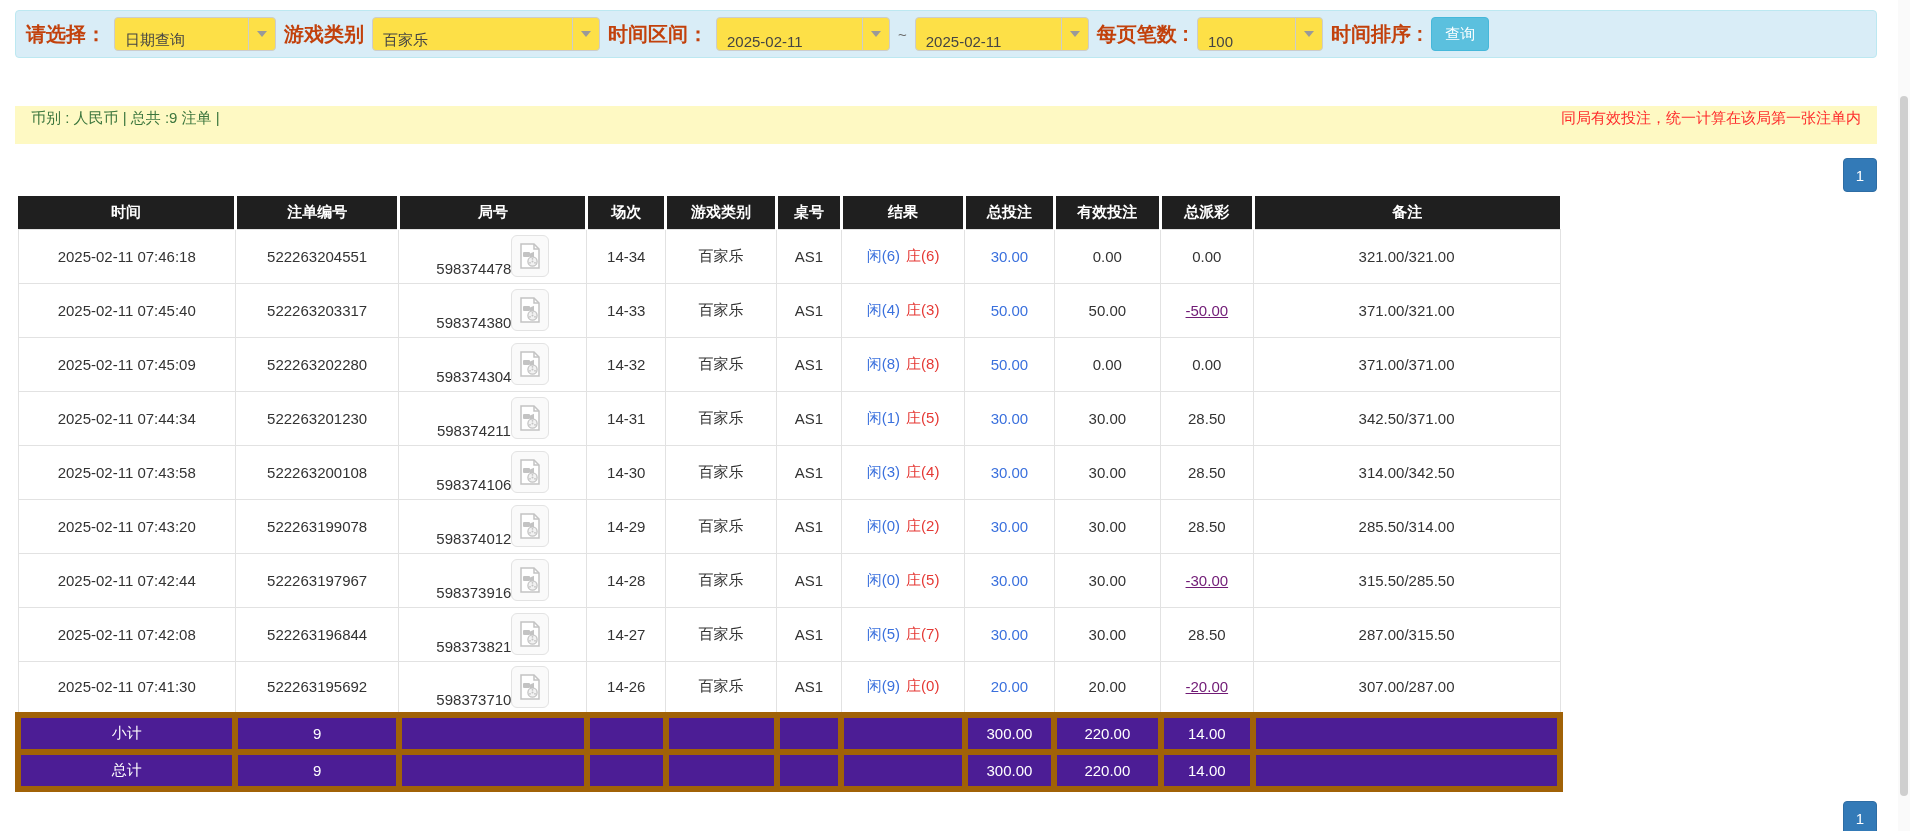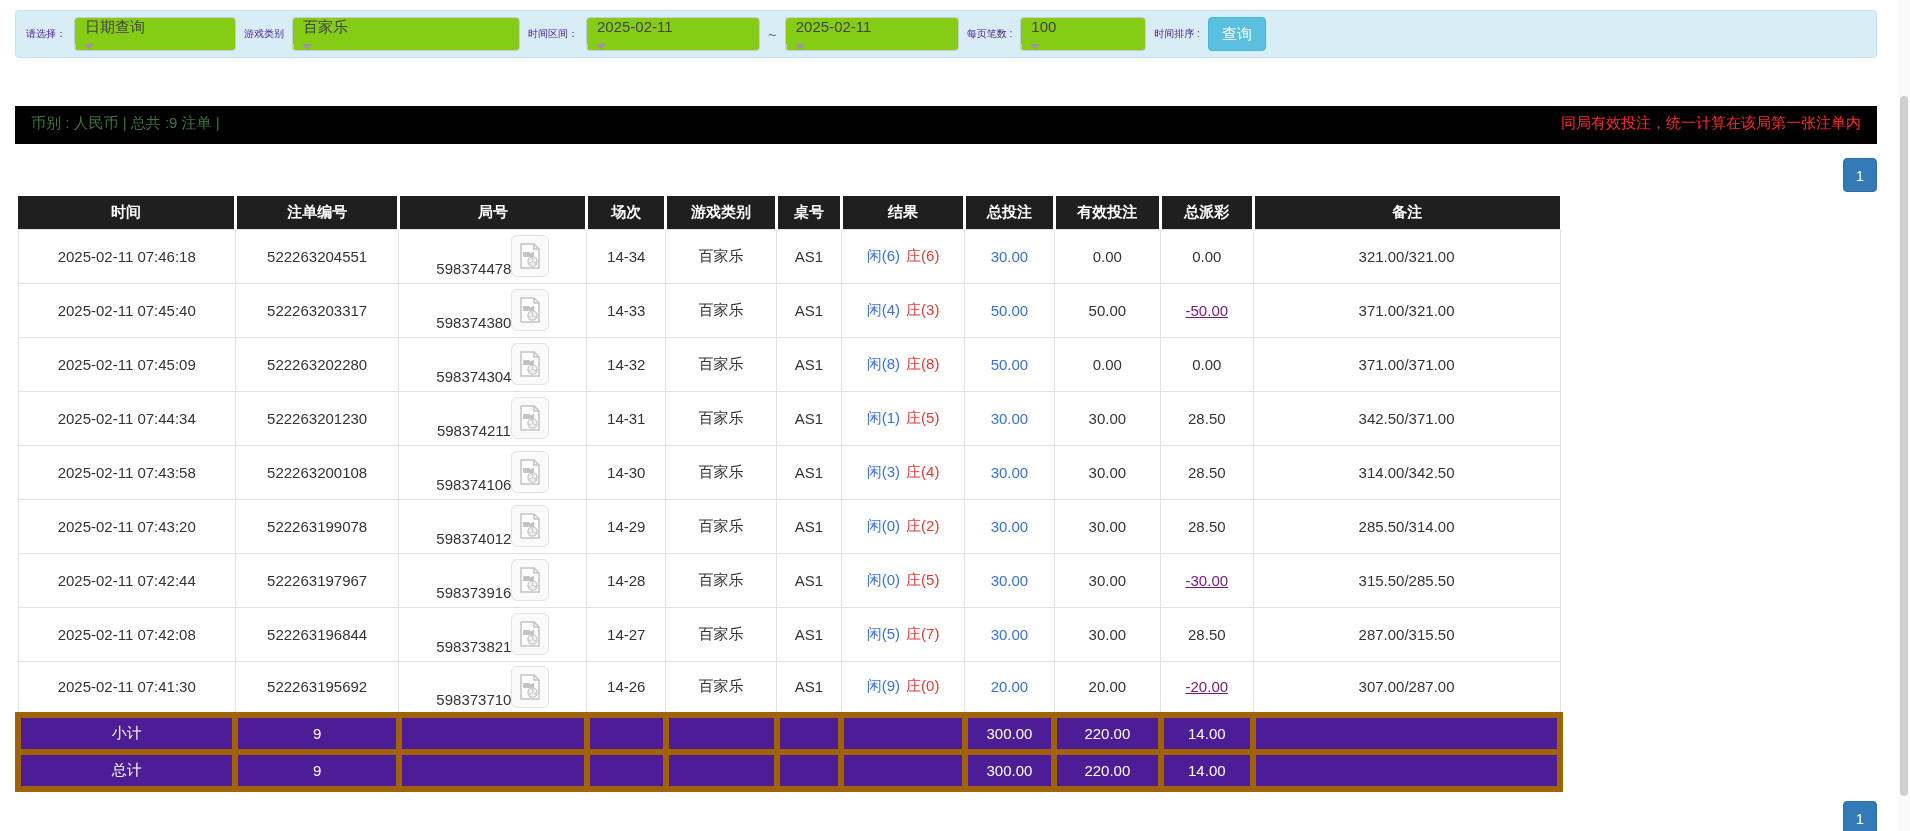--- a/index.html
+++ b/index.html
@@ -3,36 +3,36 @@
 <meta charset="utf-8">
 <style>
   * { box-sizing: border-box; margin: 0; padding: 0; }
   html,body { width:1910px; height:831px; overflow:hidden; background:#fff;
     font-family:"Liberation Sans","DejaVu Sans",sans-serif; }
 
   
   .filter-bar{ position:absolute; left:15px; right:33px; top:10px; height:48px;
     background:#d9edf7; border:1px solid #bce8f1; border-radius:4px;
     display:flex; align-items:center; padding:0 10px; gap:8px; white-space:nowrap;}
-  .flabel{ color:#4c1d95; font-weight:normal; font-size:10px; }
+  .flabel{ color:#c2410c; font-weight:bold; font-size:20px; }
   .tilde{ color:#666; font-size:15px; }
-  .sel{ height:34px; background:#84cc16; border:1px solid #ccc; border-radius:4px;
-    display:flex; align-items:flex-start; overflow:hidden;flex-direction:column; }
+  .sel{ height:34px; background:#fde047; border:1px solid #ccc; border-radius:4px;
+    display:flex; align-items:flex-end; overflow:hidden; }
   .sel-text{ flex:1; padding:0 10px; font-size:15px; color:#444; text-align:left; }
   .sel-caret{ width:27px; align-self:stretch; border-left:1px solid #ccc;
     display:flex; align-items:center; justify-content:center; }
   .sel-caret::after{ content:""; width:0; height:0; border-left:5px solid transparent;
     border-right:5px solid transparent; border-top:6px solid #999; }
   .btn-query{ height:34px; padding:7px 13px; background:#5bc0de; border:1px solid #46b8da;
     border-radius:4px; color:#fff; font-size:15px; cursor:pointer; }
 
   
   .summary-bar{ position:absolute; left:15px; right:33px; top:106px; height:38px;
-    background:#000000; display:flex; align-items:flex-start; justify-content:space-between;
-    padding:8px 16px; font-size:15px; }
+    background:#fef9c3; display:flex; align-items:flex-end; justify-content:space-between;
+    padding:16px 16px; font-size:15px; }
   .summary-left{ color:#3c763d; }
   .summary-right{ color:#fe2c2c; }
 
   
   .pager-top{ position:absolute; right:33px; top:158px; }
   .pager-bottom{ position:absolute; right:33px; top:801px; }
   .page-btn{ width:34px; height:34px; background:#337ab7; border:1px solid #2e6da4;
     border-radius:4px; color:#fff; font-size:15px; display:flex; align-items:center;
     justify-content:center; cursor:pointer; }
 

